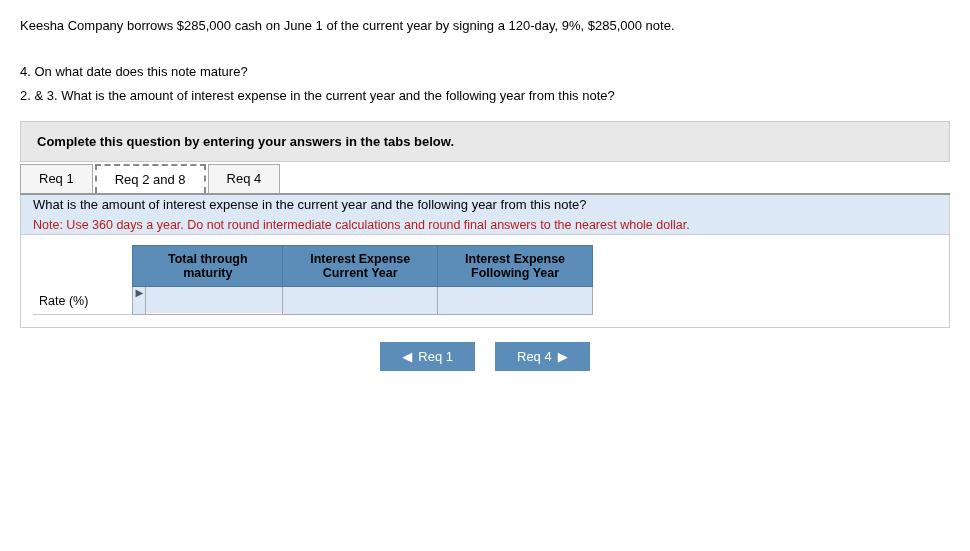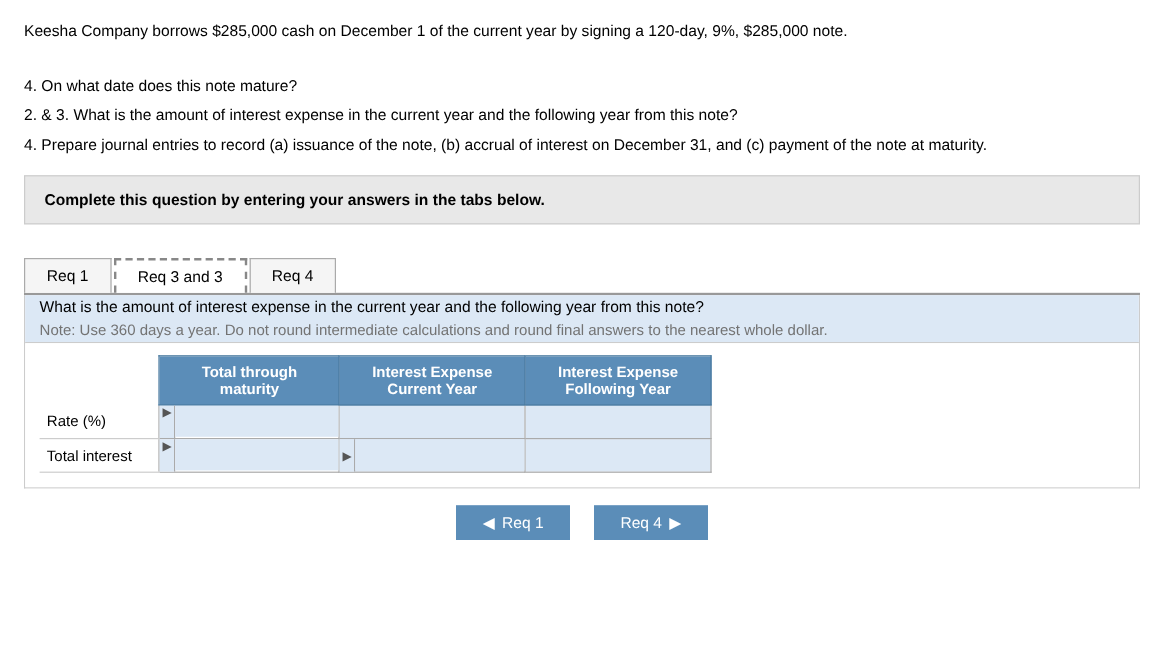--- a/index.html
+++ b/index.html
@@ -16,21 +16,21 @@
       margin-bottom: 14px;
       line-height: 1.6;
     }
     .problem-text p {
       margin-bottom: 4px;
     }
     .instruction-box {
       background: #e8e8e8;
       border: 1px solid #ccc;
       padding: 12px 16px;
-      margin-bottom: 28px;
+      margin-bottom: 2px;
     }
     .instruction-box .instruction-label {
       font-weight: bold;
       font-size: 13px;
     }
     .tabs-container {
       display: flex;
       border-bottom: 2px solid #999;
       margin-bottom: 0;
     }
@@ -54,34 +54,34 @@
       border-top: none;
     }
     .tab-question {
       background: #dce8f5;
       padding: 0 12px;
       font-size: 13px;
       line-height: 1.5;
       border-bottom: 1px solid #ccc;
     }
     .tab-question .note {
-      color: #737373;
+      color: #b91c1c;
       font-size: 12.5px;
     }
     .table-wrapper {
       padding: 10px 12px 12px 12px;
       background: #fff;
     }
     table {
       border-collapse: collapse;
       width: 560px;
     }
     thead tr th {
       background: #5b8db8;
-      color: #ffffff;
+      color: #000000;
       text-align: center;
       padding: 6px 10px;
       font-size: 12.5px;
       border: 1px solid #4a7aa0;
       font-weight: bold;
     }
     thead tr th:first-child {
       background: transparent;
       border: none;
     }
@@ -138,37 +138,36 @@
       width: 155px;
     }
     .col-following {
       width: 155px;
     }
   </style>
 </head>
 <body>
 
 <div class="problem-text">
-  <p>Keesha Company borrows $285,000 cash on December 1 of the current year by signing a 120-day, 9%, $285,000 note.</p>
+  <p>Keesha Company borrows $285,000 cash on June 1 of the current year by signing a 120-day, 9%, $285,000 note.</p>
   <br>
   <p>4. On what date does this note mature?</p>
   <p>2. &amp; 3. What is the amount of interest expense in the current year and the following year from this note?</p>
-  <p>4. Prepare journal entries to record (a) issuance of the note, (b) accrual of interest on December 31, and (c) payment of the note at maturity.</p>
 </div>
 
 <div class="instruction-box">
   <span class="instruction-label">Complete this question by entering your answers in the tabs below.</span>
 </div>
 
 <div class="tabs-container">
   <div class="tab">
     <span>Req 1</span>
   </div>
   <div class="tab active">
-    <span>Req 3 and 3</span>
+    <span>Req 2 and 8</span>
   </div>
   <div class="tab">
     <span>Req 4</span>
   </div>
 </div>
 
 <div class="tab-content">
   <div class="tab-question">
     <span>What is the amount of interest expense in the current year and the following year from this note?</span><br>
     <span class="note">Note: Use 360 days a year. Do not round intermediate calculations and round final answers to the nearest whole dollar.</span>
@@ -196,40 +195,20 @@
             <div style="display:flex; height:100%; background:#dce8f5;">
               <input type="text" style="width: 100%; height: 26px; border: none; background: transparent; padding: 2px 4px; font-size: 12px; outline: none;">
             </div>
           </td>
           <td>
             <div style="display:flex; height:100%; background:#dce8f5;">
               <input type="text" style="width: 100%; height: 26px; border: none; background: transparent; padding: 2px 4px; font-size: 12px; outline: none;">
             </div>
           </td>
         </tr>
-        <tr class="data-input-row">
-          <td>Total interest</td>
-          <td>
-            <div style="display:flex; height:100%;">
-              <div class="arrow-cell">▶</div>
-              <input type="text" style="width: 100%; height: 26px; border: none; background: rgb(220, 232, 245); padding: 2px 4px; font-size: 12px; outline: none;">
-            </div>
-          </td>
-          <td>
-            <div style="display:flex; height:100%; background:#dce8f5;">
-              <div class="arrow-cell" style="width:14px;background:#dce8f5;border-right:1px solid #aaa;text-align:center;font-size:10px;color:#555;cursor:pointer;display:flex;align-items:center;justify-content:center;">▶</div>
-              <input type="text" style="width: 100%; height: 26px; border: none; background: rgb(220, 232, 245); padding: 2px 4px; font-size: 12px; outline: none;">
-            </div>
-          </td>
-          <td>
-            <div style="display:flex; height:100%; background:#dce8f5;">
-              <input type="text" style="width: 100%; height: 26px; border: none; background: transparent; padding: 2px 4px; font-size: 12px; outline: none;">
-            </div>
-          </td>
-        </tr>
       </tbody>
     </table>
   </div>
 </div>
 
 <div class="bottom-buttons">
   <button class="nav-btn">
     <span>◀</span>
     <span>Req 1</span>
   </button>

